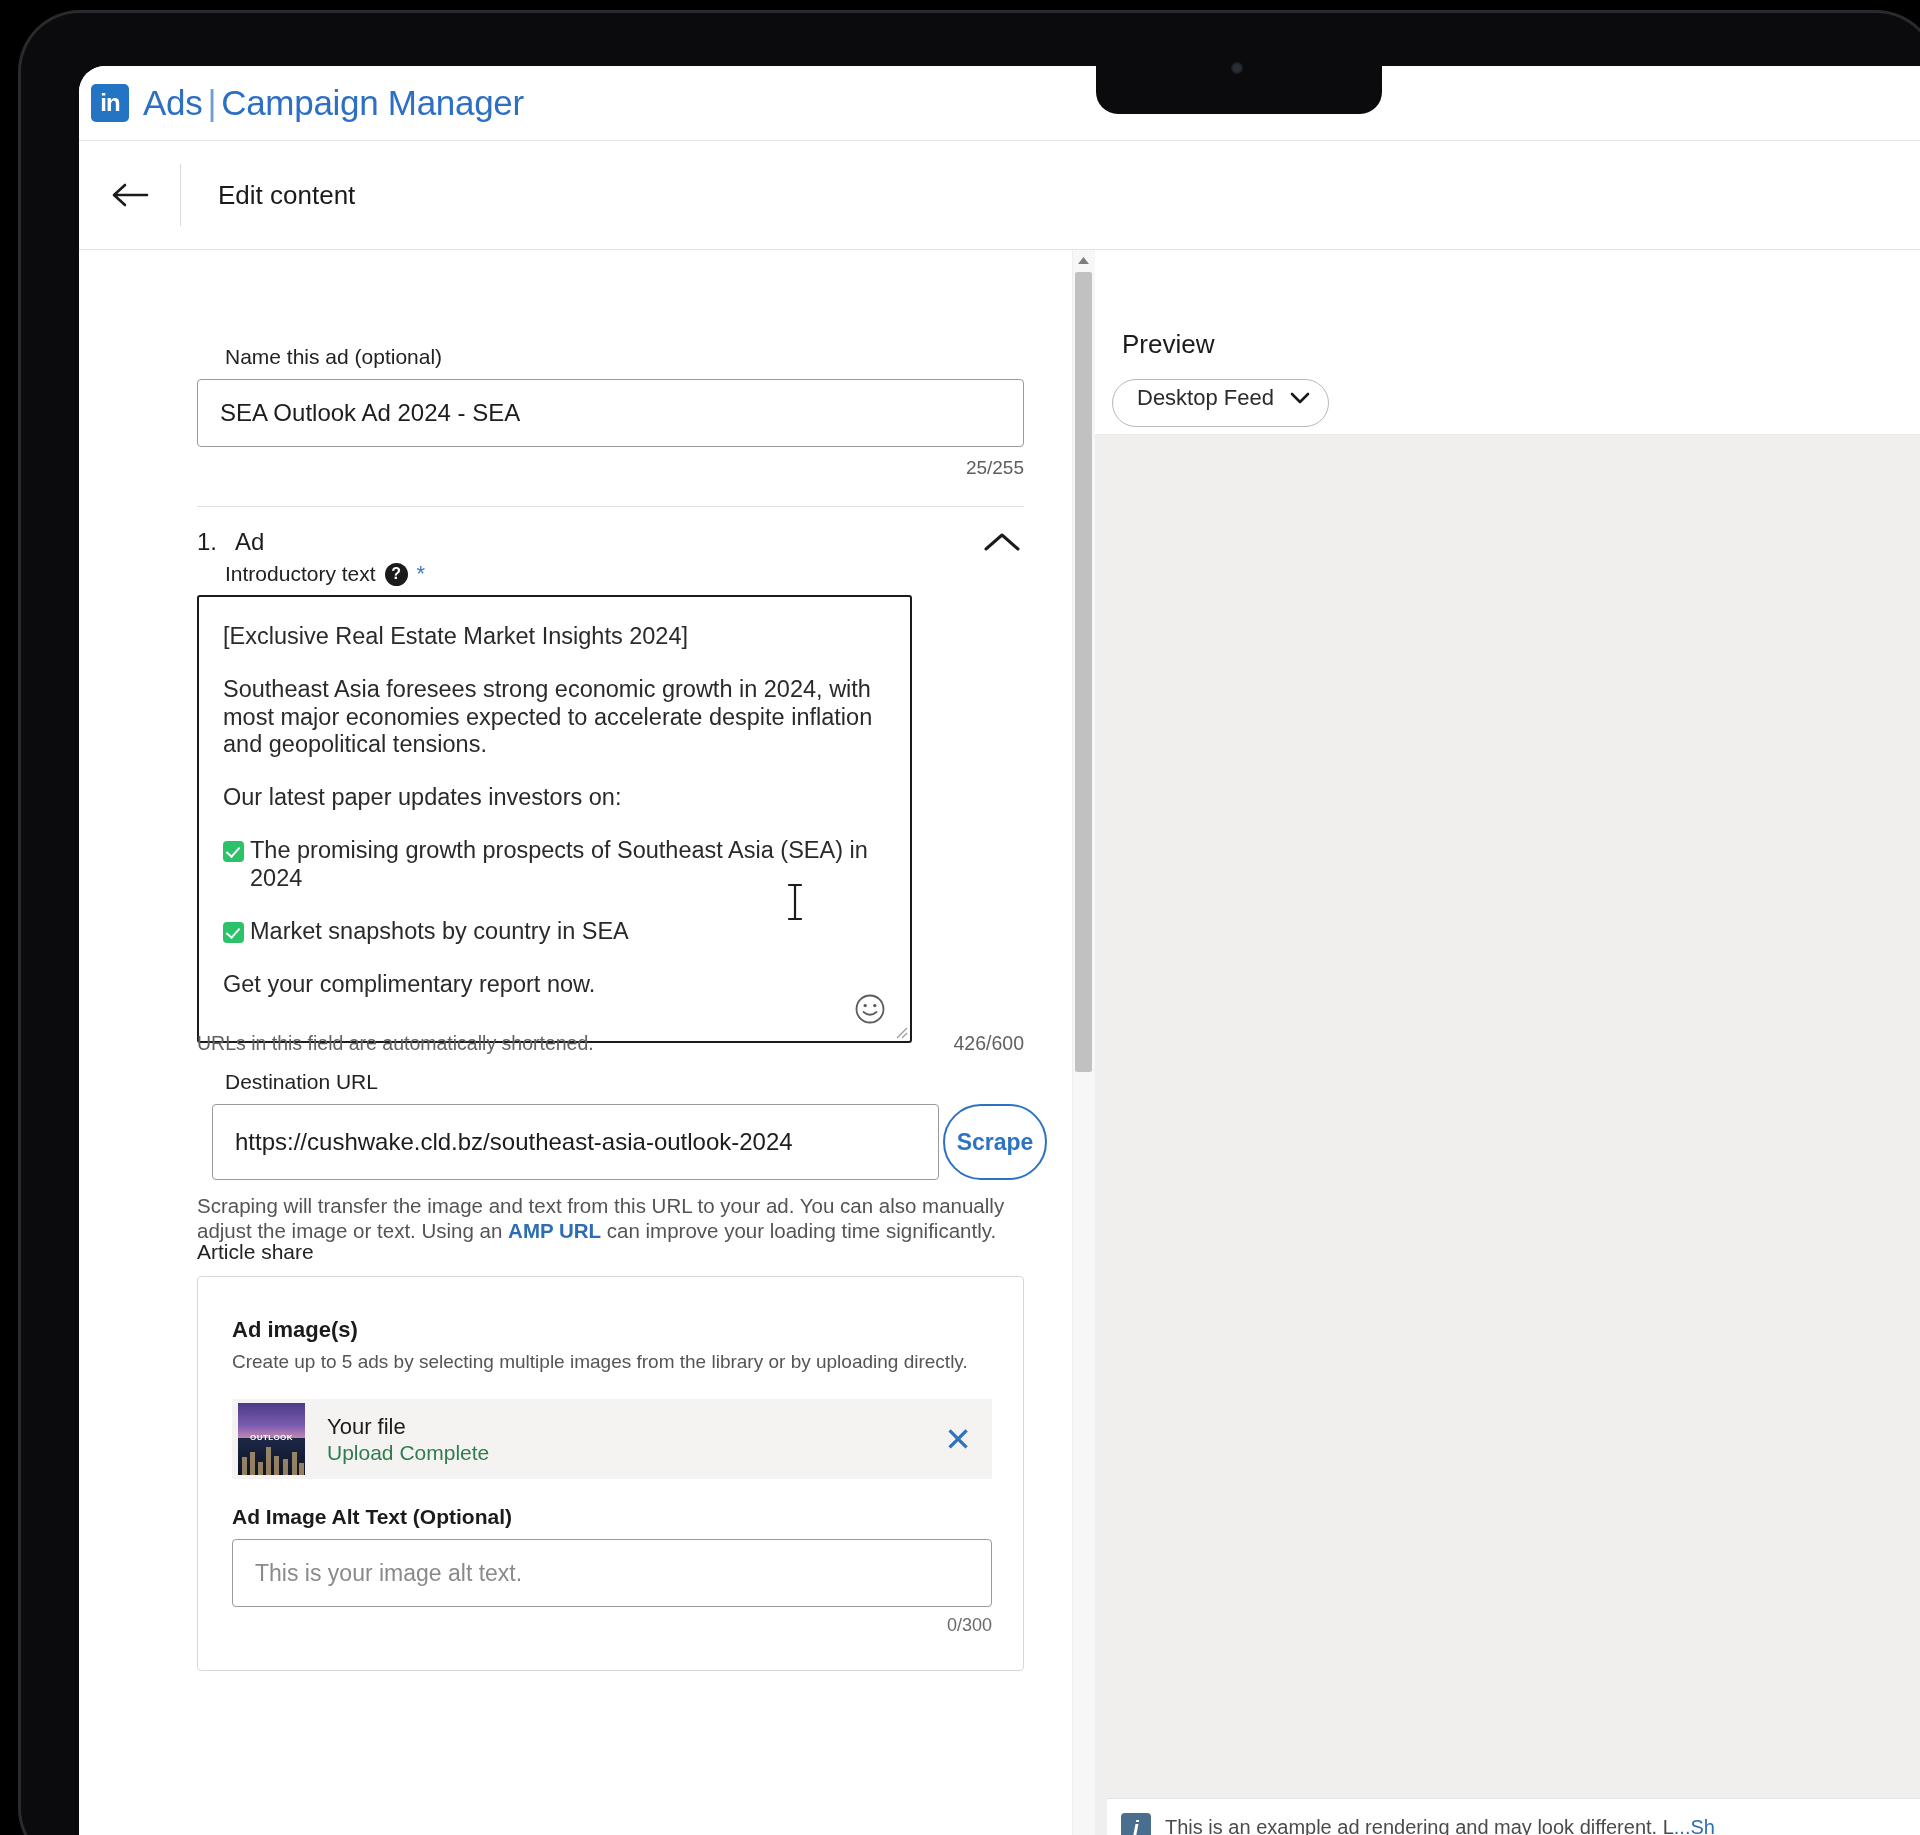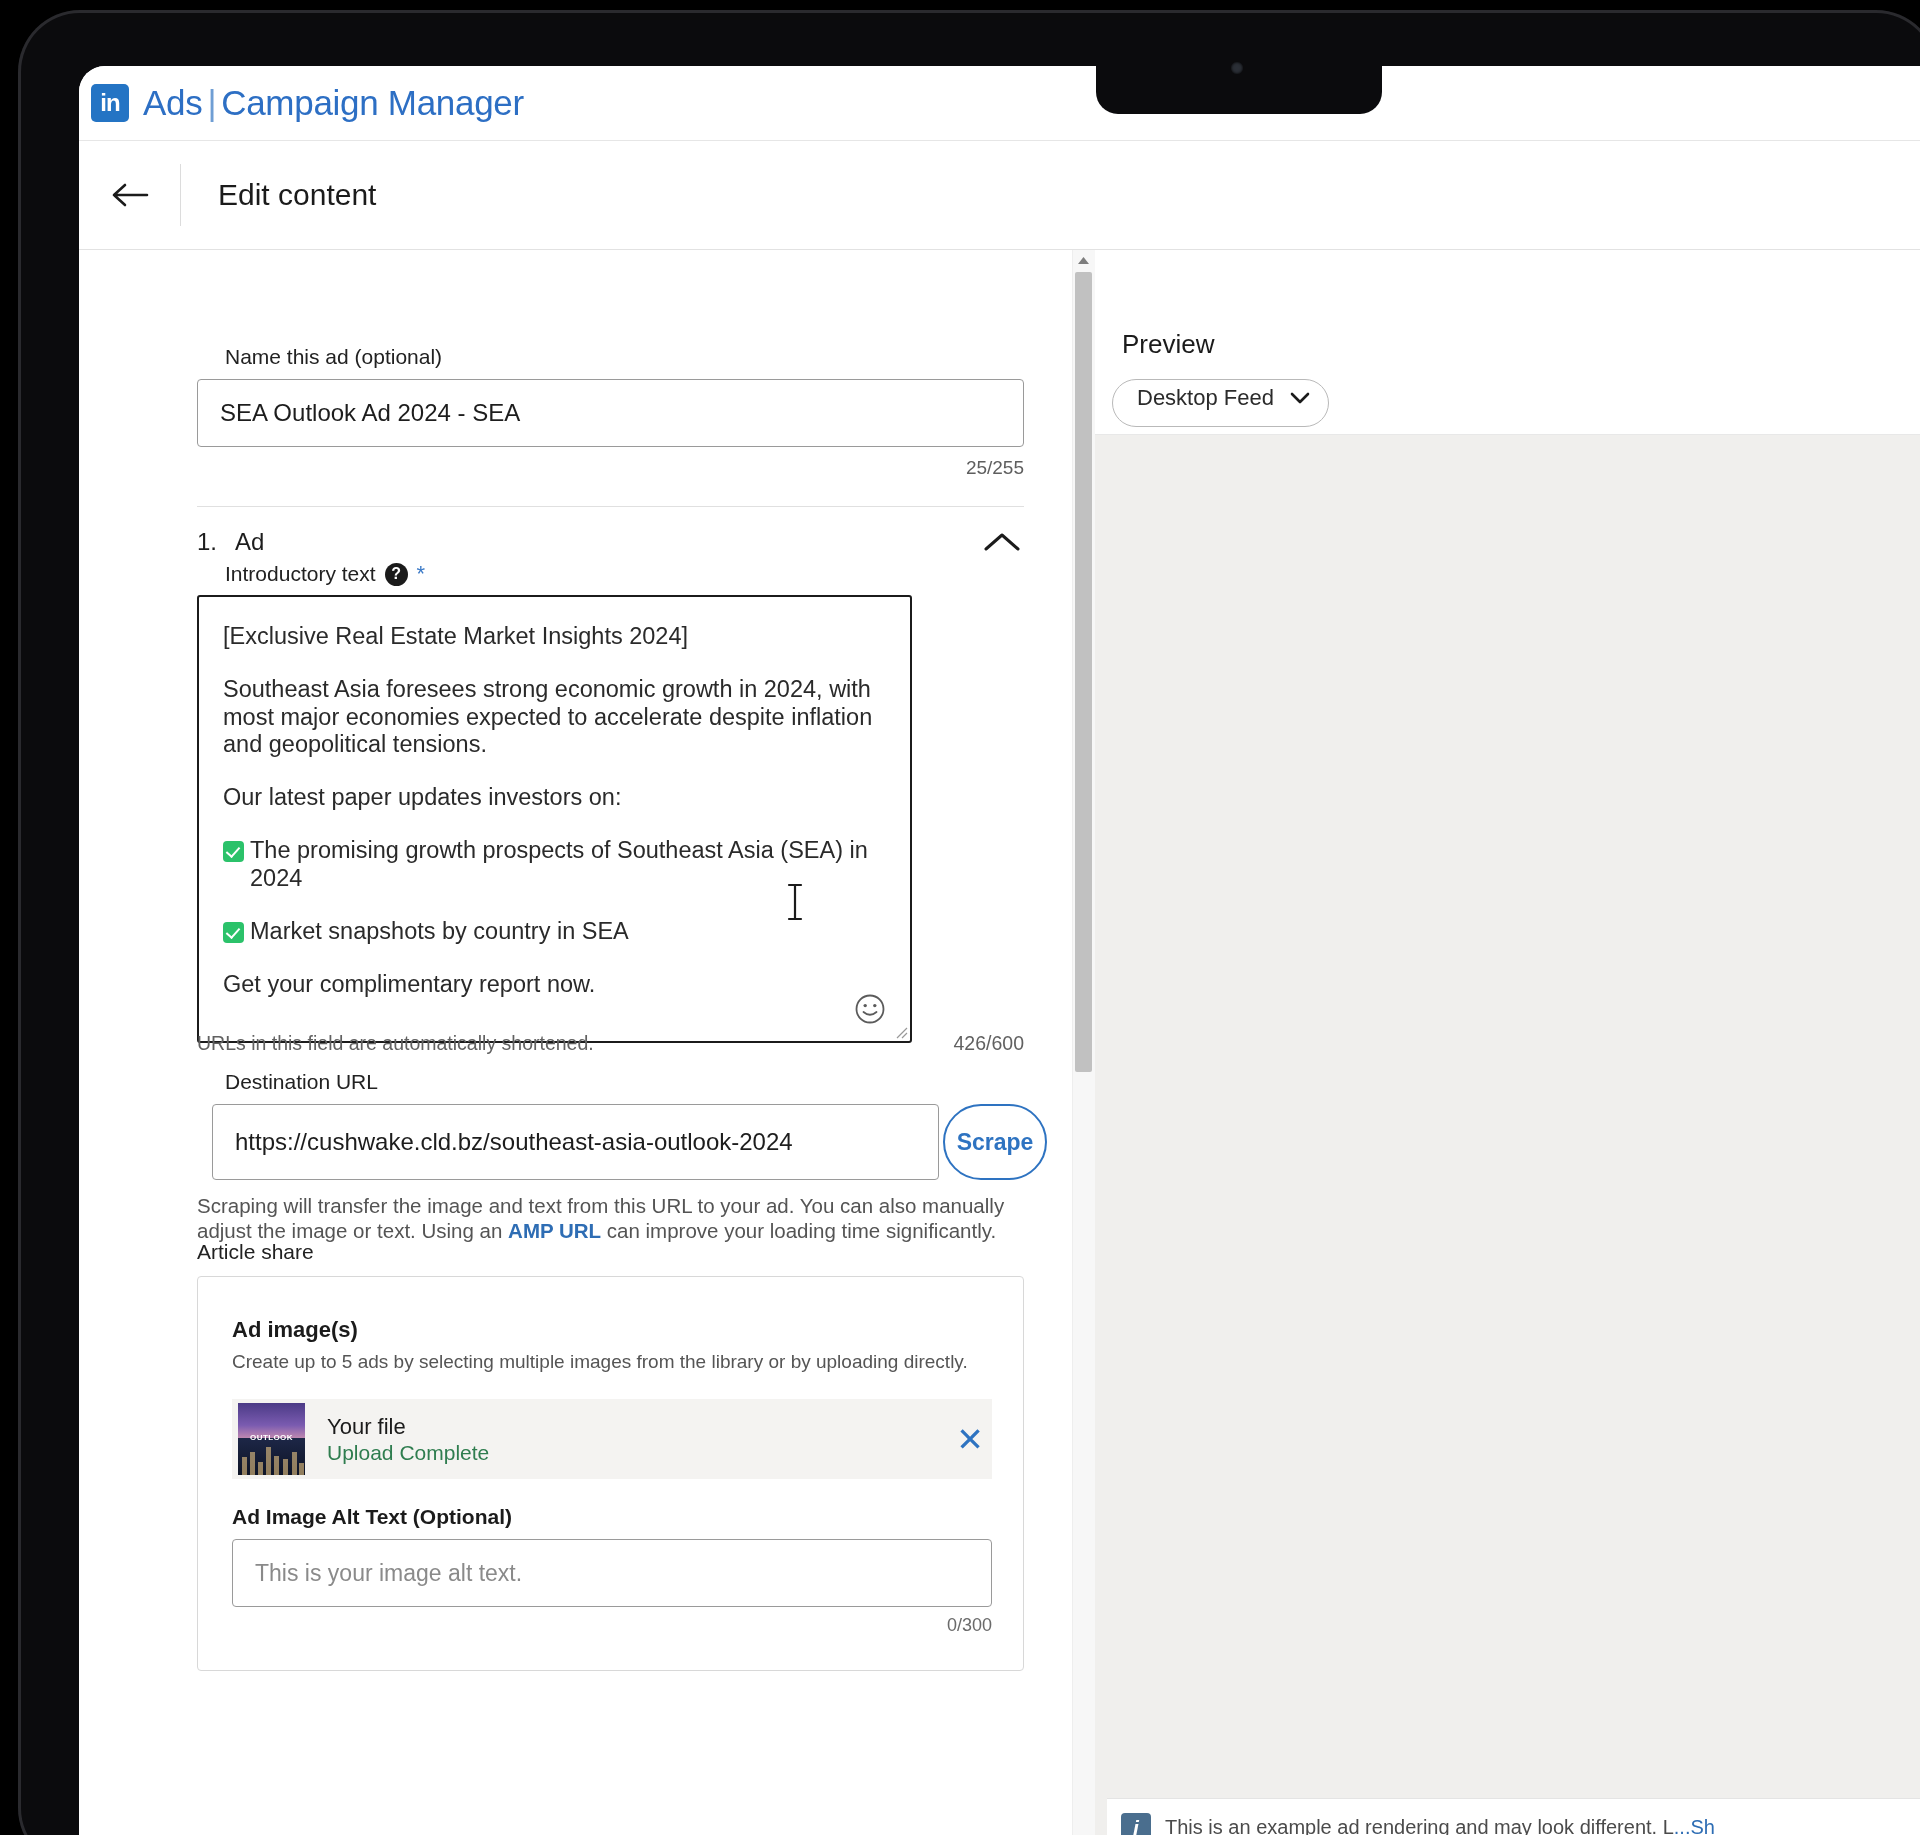--- a/index.html
+++ b/index.html
@@ -101,21 +101,21 @@
     cursor: pointer;
     border-radius: 50%;
   }
   #title-divider {
     width: 1px; height: 62px;
     background: #dcdcdc;
     margin-left: 22px;
   }
   #page-title {
     margin-left: 37px;
-    font-size: 30px;
+    font-size: 26px;
     color: #1b1b1b;
     font-weight: 500;
   }
   #titlebar-rule {
     position: absolute;
     left: 0; top: 183px; width: 1860px; height: 1px;
     background: #e2e2e2;
   }
 
   
@@ -382,21 +382,21 @@
   #ad-images-title { font-size: 22px; font-weight: bold; color: #1b1b1b; }
   #ad-images-sub {
     font-size: 19px; color: #555;
     margin-top: 8px;
   }
   #file-row {
     margin-top: 26px;
     width: 760px; height: 80px;
     background: #f4f3f1;
     display: flex; align-items: center;
-    padding-right: 8px;
+    padding-right: 20px;
   }
   #file-thumb {
     width: 67px; height: 72px;
     margin-left: 6px;
     background: linear-gradient(170deg,#3b2f6e 0%, #4a3b86 28%, #2a2a55 55%, #1c2340 100%);
     position: relative;
     overflow: hidden;
     flex: 0 0 auto;
   }
   #file-thumb .sky { position:absolute; left:0; top:0; width:100%; height:52%;

